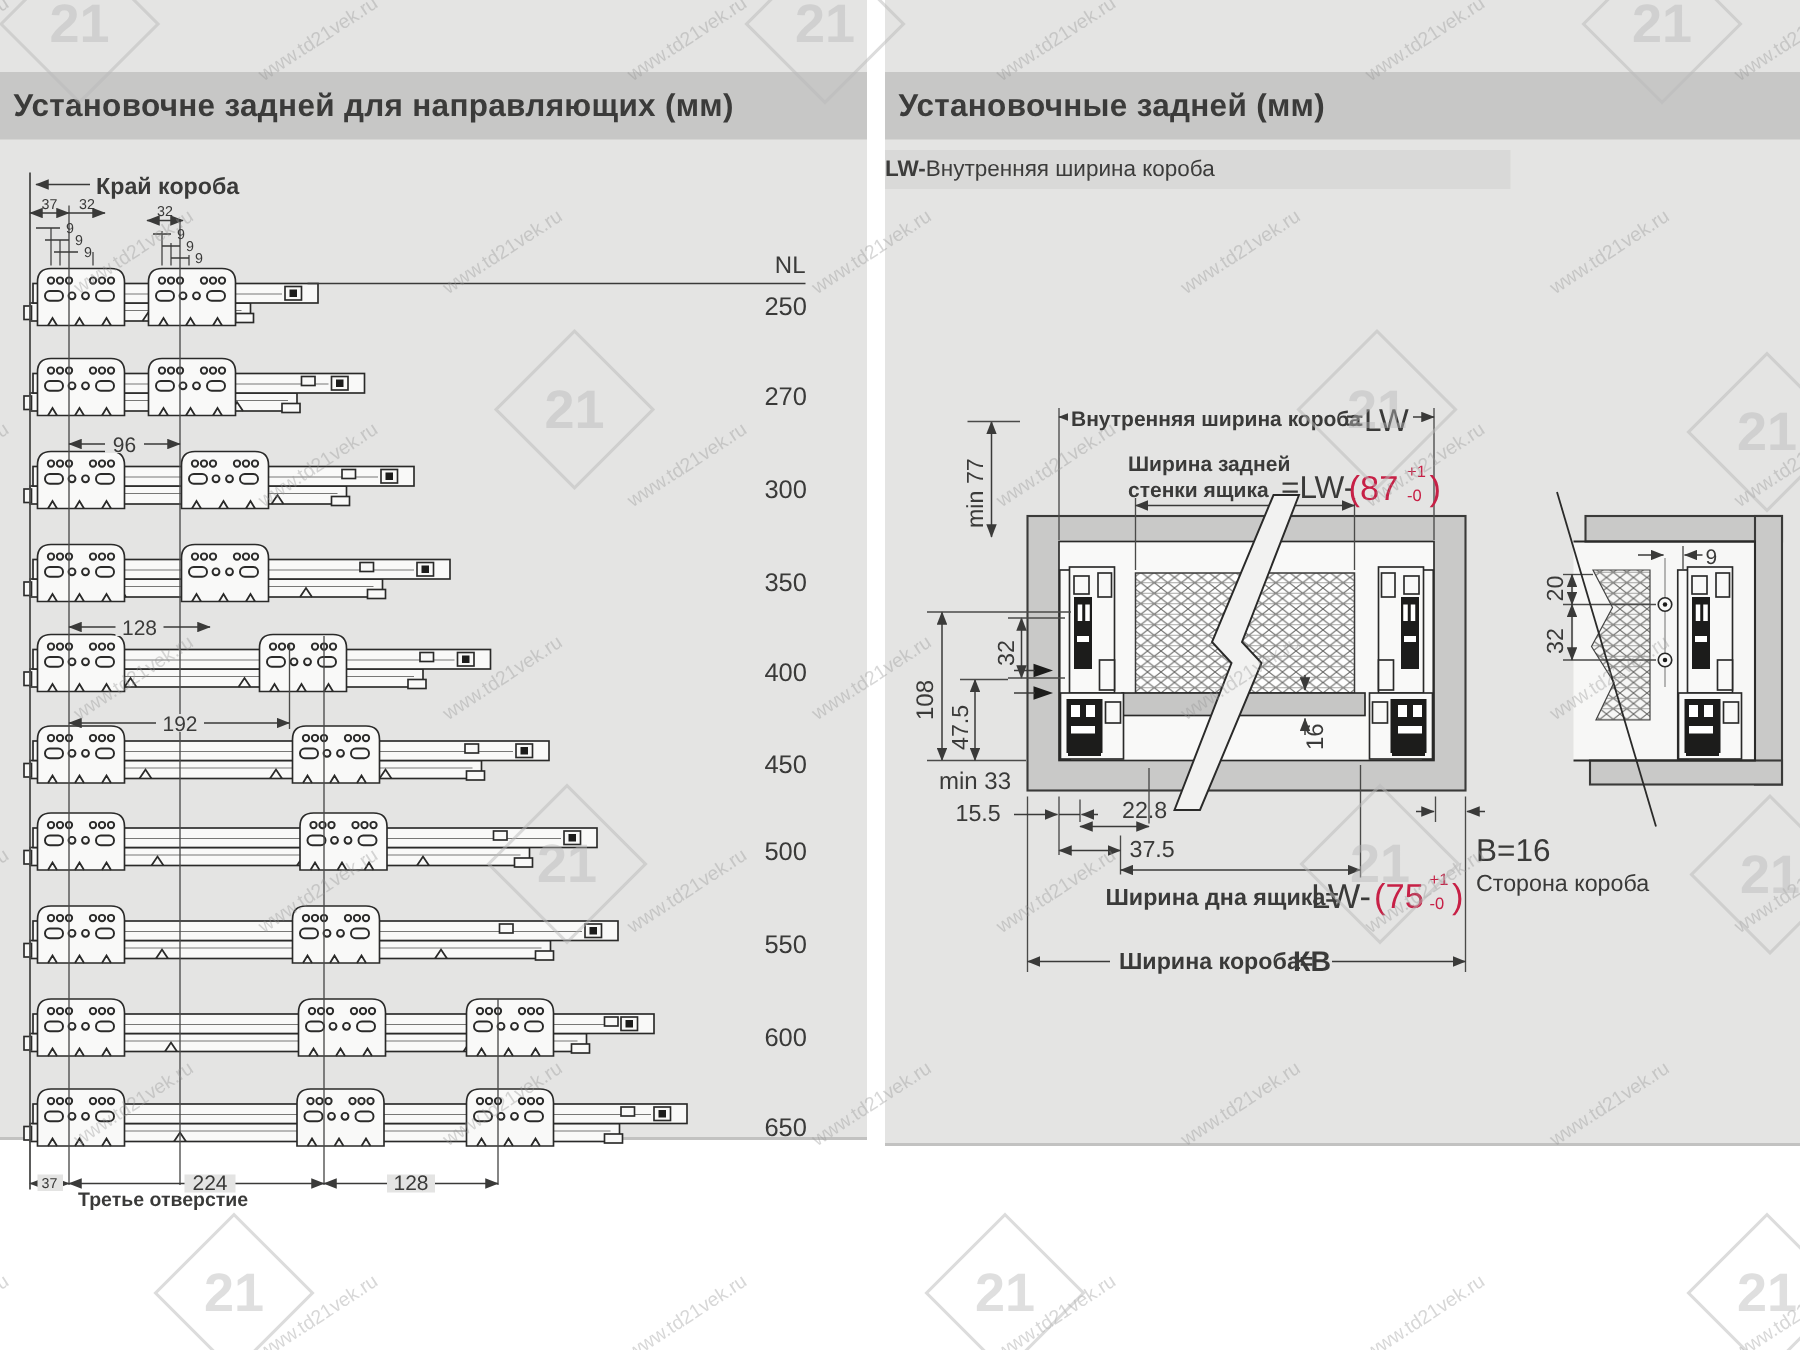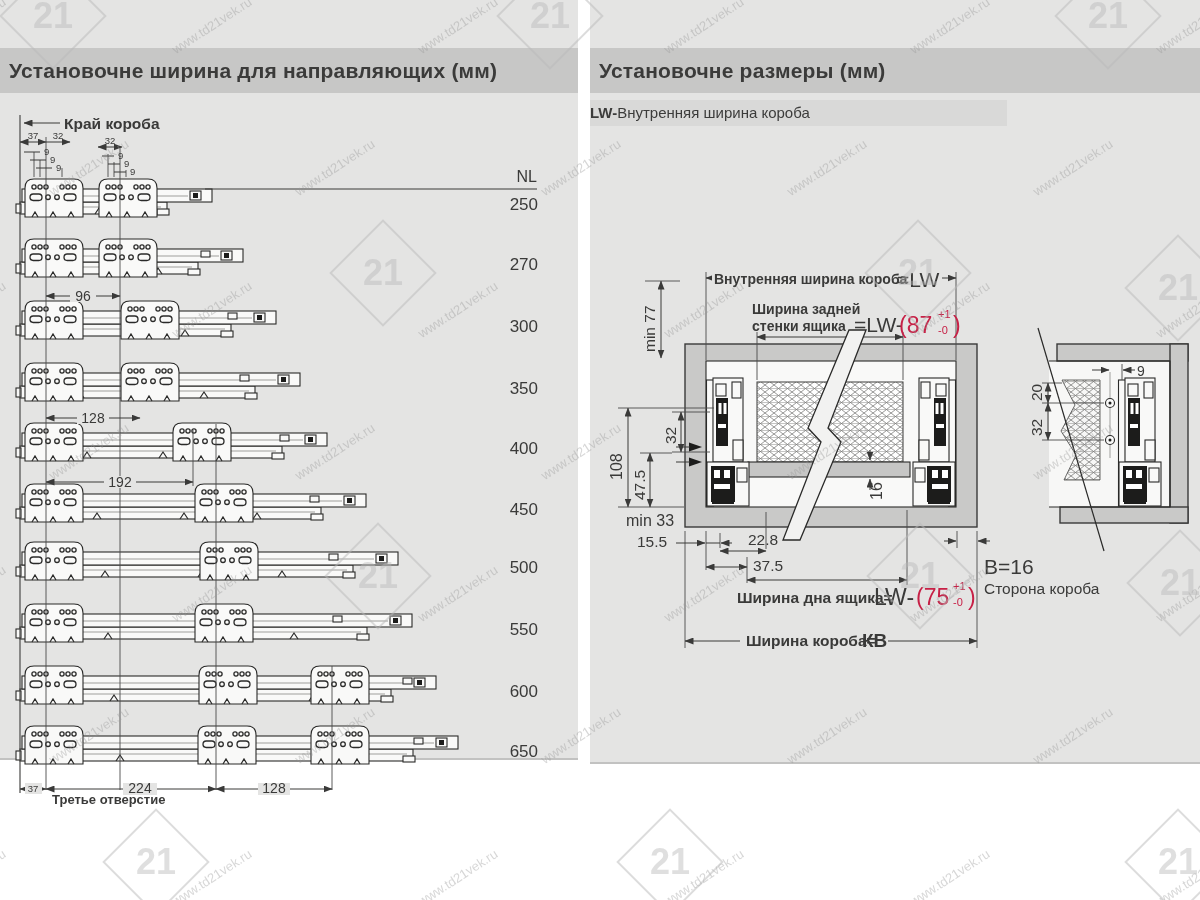--- a/index.html
+++ b/index.html
@@ -42,24 +42,24 @@
 </style>
 </head>
 <body>
 
 <div class="page">
 
   <div class="panel panel-left"></div>
   <div class="panel panel-right"></div>
 
   <div class="hdr hdr-left">
-    <span>Установочне ширина для направляющих (мм)</span>
+    <span>Установочне задней для направляющих (мм)</span>
   </div>
   <div class="hdr hdr-right">
-    <span>Установочне размеры (мм)</span>
+    <span>Установочные задней (мм)</span>
   </div>
   <div class="subbar"><b>LW-</b><span>Внутренняя ширина короба</span></div>
 
   <svg class="overlay" width="1200" height="900" viewBox="0 0 1200 900">
     <defs>
       <marker id="ar" viewBox="0 0 9 7" refX="8.5" refY="3.5" markerWidth="9" markerHeight="7" orient="auto-start-reverse" markerUnits="userSpaceOnUse">
         <path d="M0,0 L9,3.5 L0,7 Z" fill="#3a3a39"></path>
       </marker>
       <pattern id="hatch" width="9" height="7" patternUnits="userSpaceOnUse">
         <path d="M0,0 L9,7 M9,0 L0,7" stroke="#6a6a68" stroke-width="0.7" fill="none"></path>

